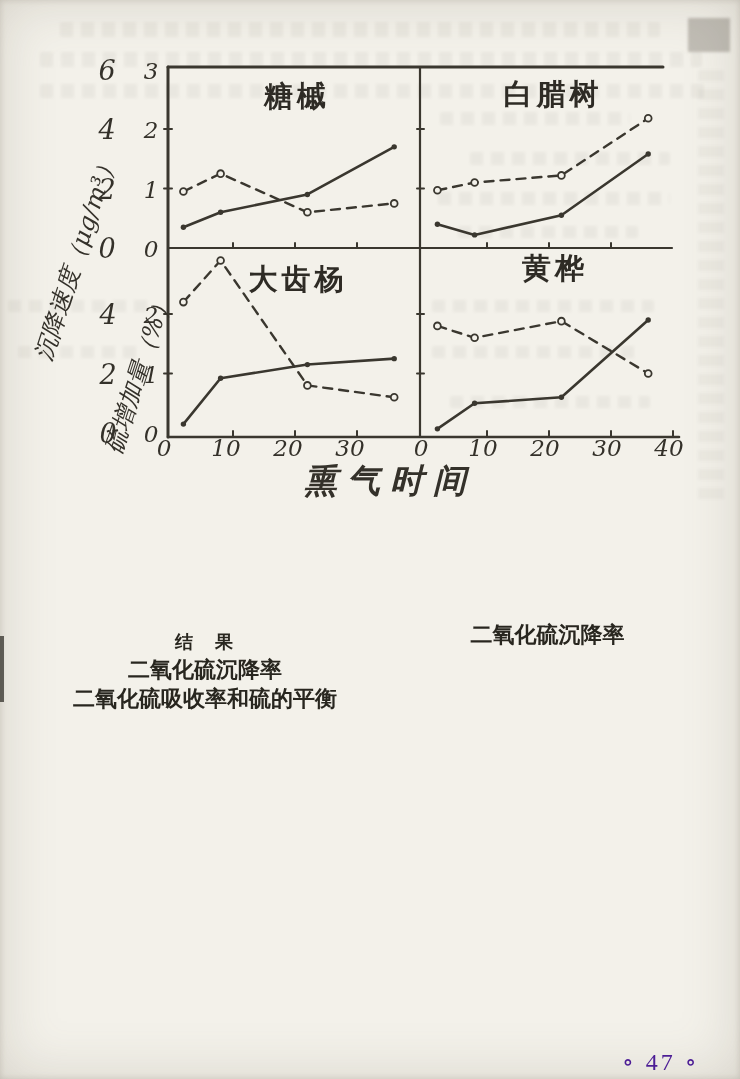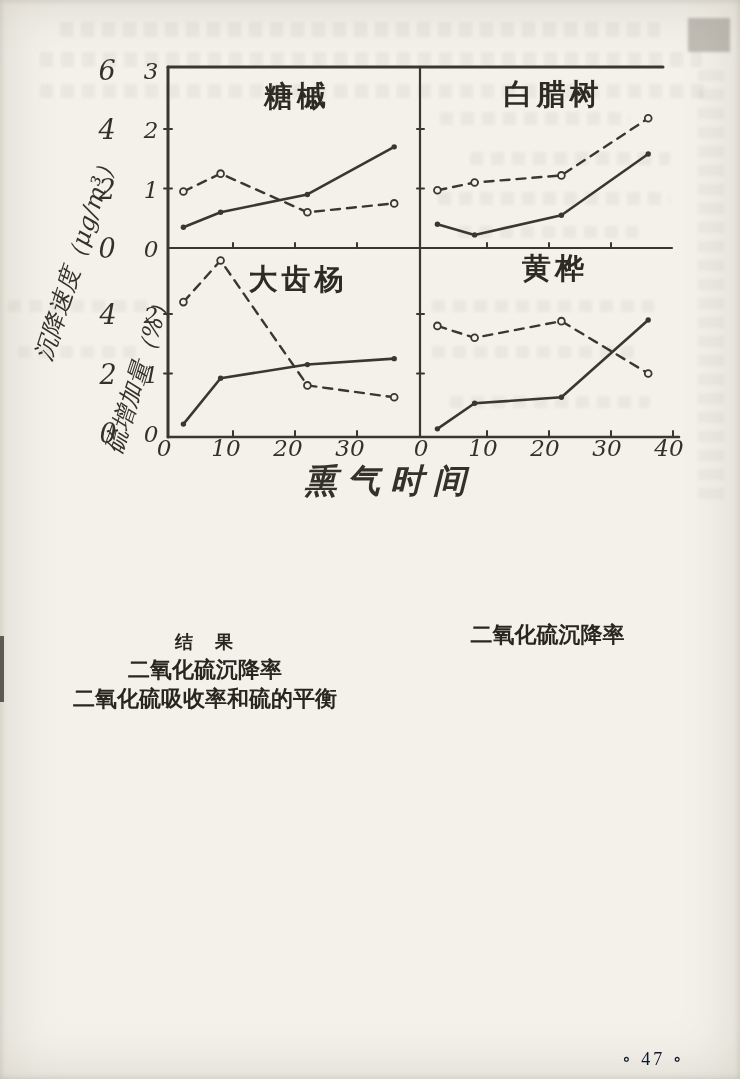--- a/index.html
+++ b/index.html
@@ -33,21 +33,21 @@
   .caption div{white-space:nowrap;}
 
   .col{position:absolute;font-size:17.3px;line-height:28.4px;text-align:justify;}
   .col-left{left:40px;top:628px;width:330px;}
   .col-right{left:381px;top:621px;width:333px;}
   .h-center{text-align:center;font-weight:700;margin:0;}
   .res-heading{margin:12px 0 0;font-size:18px;letter-spacing:2px;}
   .sub-heading{margin:16px 0 12px;font-size:22px;}
   .col p{margin:0;}
   .indent{text-indent:2em;}
-  .pageno{position:absolute;left:622px;top:1048px;font-size:18px;letter-spacing:3px;color:#0f172a;}
+  .pageno{position:absolute;left:622px;top:1048px;font-size:24px;letter-spacing:3px;color:#4c1d95;}
 </style>
 </head>
 <body>
 
 <div class="page">
 
   <div class="bleed" style="left:60px;top:22px;width:600px;height:15px;"></div>
   <div class="bleed" style="left:40px;top:52px;width:662px;height:15px;"></div>
   <div class="bleed" style="left:40px;top:84px;width:665px;height:14px;"></div>
   <div class="bleed" style="left:440px;top:112px;width:190px;height:13px;"></div>

